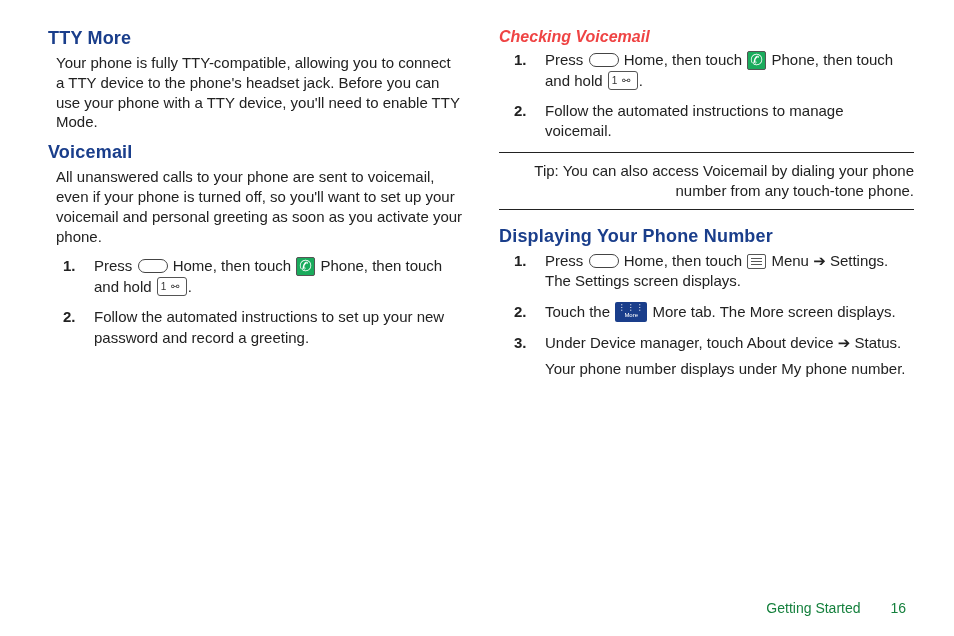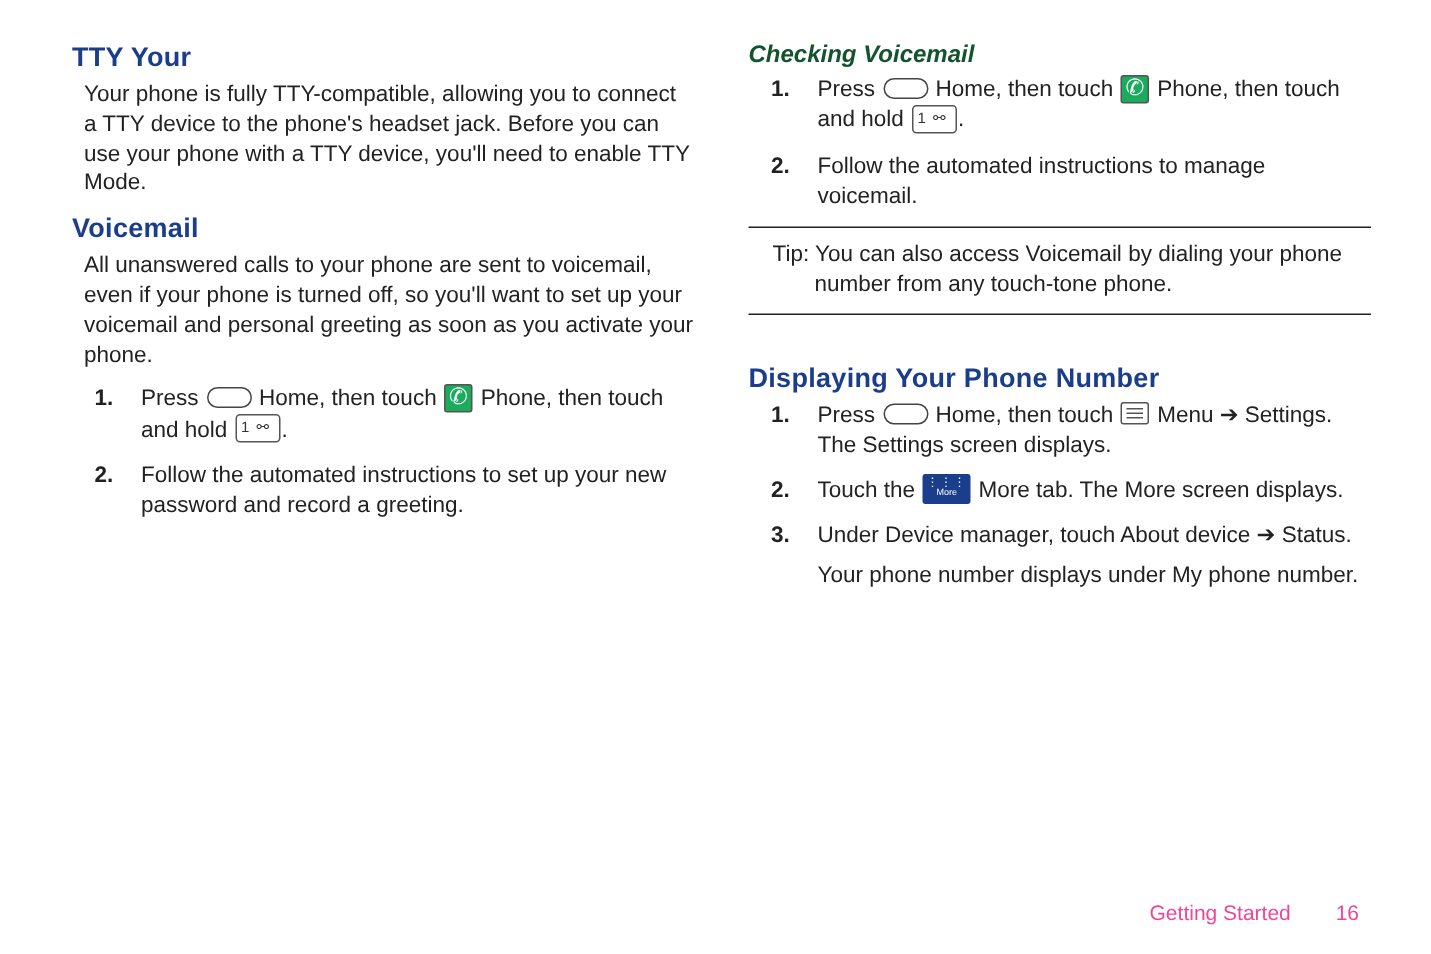--- a/index.html
+++ b/index.html
@@ -30,21 +30,21 @@
     font-weight: 900;
     color: #1a3e8b;
     font-size: 18px;
     margin: 0 0 4px 0;
     letter-spacing: 0.2px;
   }
   h2.sub {
     font-family: Arial, sans-serif;
     font-weight: bold;
     font-style: italic;
-    color: #14532d;
+    color: #ef4444;
     font-size: 16px;
     margin: 8px 0 4px 0;
   }
   p {
     margin: 2px 0 10px 8px;
     line-height: 1.32;
   }
   ol {
     margin: 2px 0 2px 18px;
     padding: 0 0 0 22px;
@@ -146,42 +146,43 @@
     font-size:6px;
     color:#fff;
     line-height:6px;
   }
   hr.sep {
     border: none;
     border-top: 1px solid #222;
     margin: 8px 0 8px 0;
   }
   .tip {
-    margin: 8px 0 8px 16px;
+    margin: 8px 0 8px 0;
     padding-left: 28px;
     text-indent: -28px;
     line-height: 1.35;
+    text-align: right;
   }
   .footer {
     position: absolute;
     bottom: 20px;
     right: 48px;
     font-size: 14px;
-    color: #ec4899;
+    color: #15803d;
   }
   .footer .pg { margin-left: 26px; }
 </style>
 </head>
 <body>
 
 <div class="page">
 
   <div class="col">
 
-    <h1>TTY Your</h1>
+    <h1>TTY More</h1>
     <p>Your phone is fully TTY-compatible, allowing you to connect a TTY device to the phone's headset jack. Before you can use your phone with a TTY device, you'll need to enable TTY Mode.</p>
 
     <h1>Voicemail</h1>
     <p>All unanswered calls to your phone are sent to voicemail, even if your phone is turned off, so you'll want to set up your voicemail and personal greeting as soon as you activate your phone.</p>
 
 
     <ol>
       <li>
         <span>Press </span>
         <span class="keyicon home-btn"></span>
@@ -209,21 +210,21 @@
       </li>
       <li>Follow the automated instructions to manage voicemail.</li>
     </ol>
 
     <hr class="sep">
     <div class="tip">
       <span class="bold">Tip:</span><span> You can also access </span><span class="bold">Voicemail</span><span> by dialing your phone number from any touch-tone phone.</span>
     </div>
     <hr class="sep">
 
-    <h1 style="margin-top:32px">Displaying Your Phone Number</h1>
+    <h1 style="margin-top:16px">Displaying Your Phone Number</h1>
 
     <ol>
       <li>
         <span>Press </span>
         <span class="keyicon home-btn"></span>
         <span class="bold">Home</span><span>, then touch </span>
         <span class="keyicon menu-ico"></span>
         <span class="bold">Menu</span><span> ➔ </span><span class="bold">Settings</span><span>. The </span><span class="bold">Settings</span><span> screen displays.</span>
       </li>
       <li>

